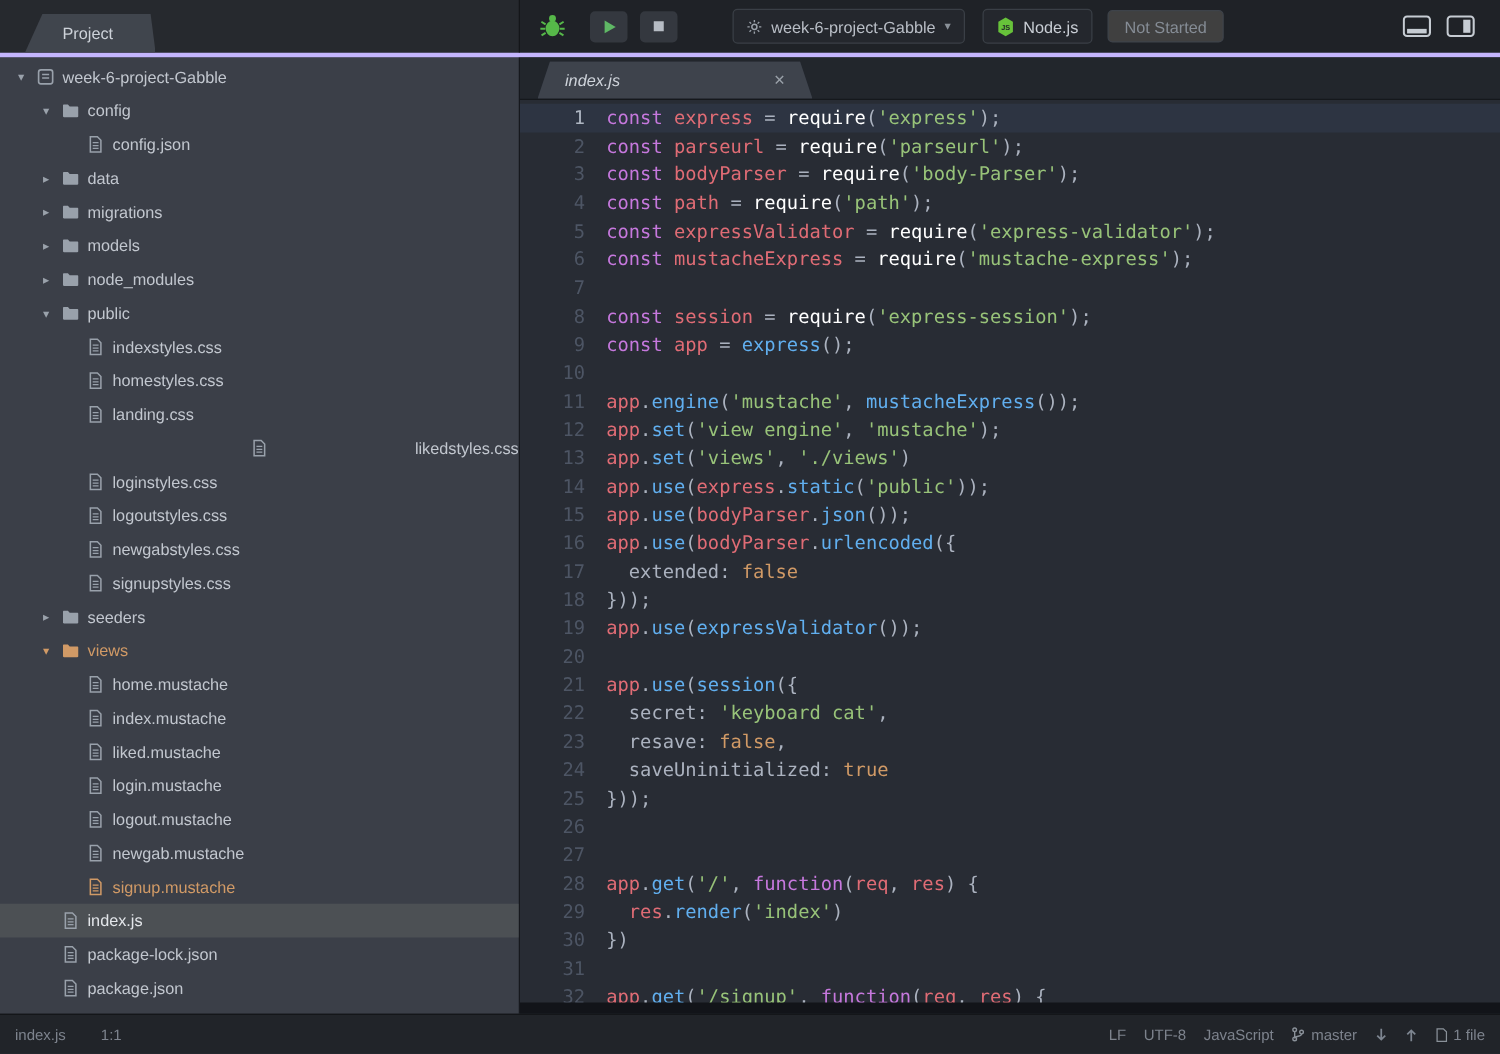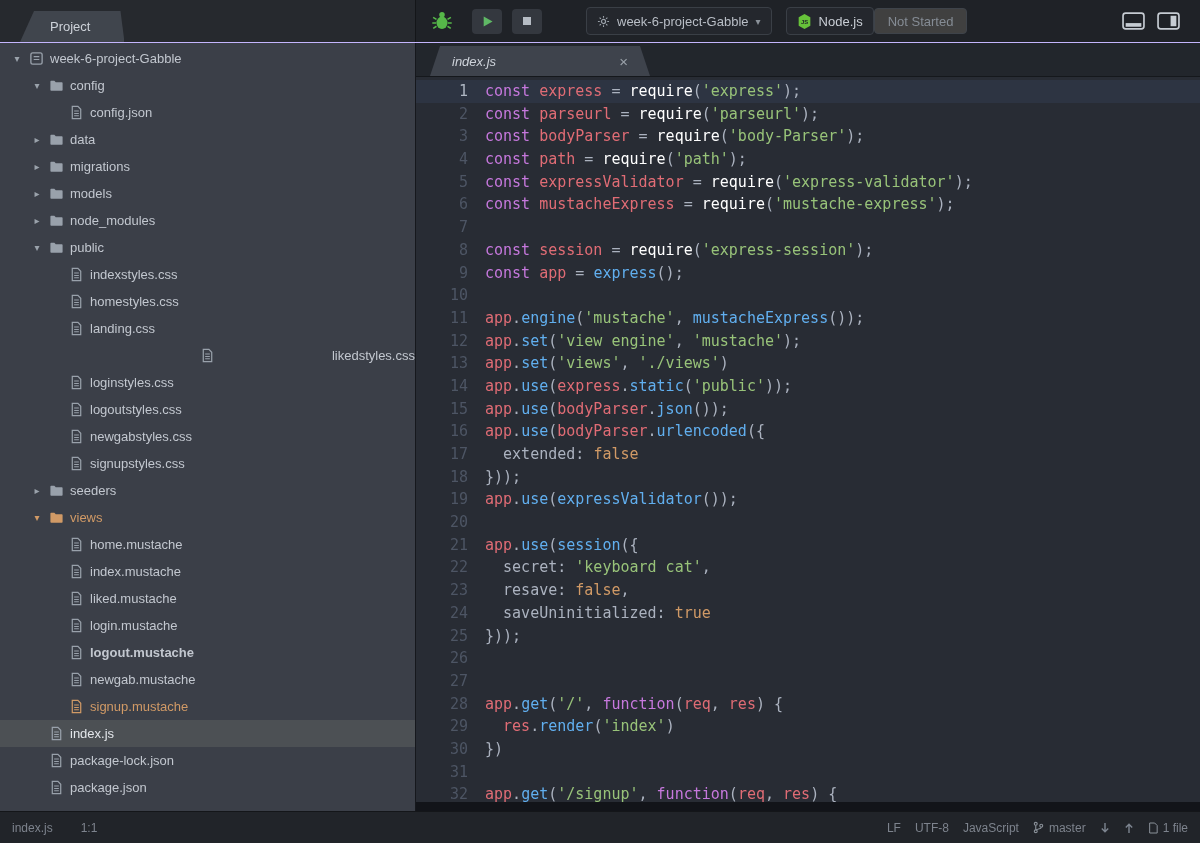--- a/index.html
+++ b/index.html
@@ -1,20 +1,20 @@
 <!DOCTYPE html>
 <html><head>
 <meta charset="utf-8">
 <style>
   html,body{margin:0;padding:0;width:1200px;height:843px;overflow:hidden;background:#282c34;
     font-family:"Liberation Sans",sans-serif;-webkit-font-smoothing:antialiased;}
   .app{width:1200px;height:843px;display:flex;flex-direction:column;}
 
   
-  .toolbar{flex:0 0 42px;display:flex;border-bottom:1px solid #c4b5fd;}
+  .toolbar{flex:0 0 42px;display:flex;border-bottom:4px solid #c4b5fd;}
   .toolbar-left{flex:0 0 415px;background:#26292e;display:flex;align-items:flex-end;border-right:1px solid #141619;}
   .project-tab{height:31px;margin-left:20px;background:#40454d;color:#cdd2d9;font-size:13px;
     display:flex;align-items:center;padding:0 34px 0 30px;
     clip-path:polygon(14px 0,calc(100% - 4px) 0,100% 100%,0 100%);}
   .toolbar-right{flex:1;background:#1f2227;display:flex;align-items:center;padding:0 14px;}
   .tool-btn{width:30px;height:25px;background:#34383f;border-radius:4px;display:flex;align-items:center;justify-content:center;}
   .widget{height:26px;border:1px solid #3a3f46;background:#24272d;border-radius:4px;
     display:flex;align-items:center;padding:0 10px;gap:7px;color:#b9bec6;font-size:13px;}
   .caret{color:#8a9199;font-size:10px;}
   .status-btn{height:26px;border:1px solid #3e434a;background:#404040;border-radius:4px;
@@ -96,21 +96,21 @@
       <div class="widget" style="margin-right:14px;">
         <span style="display:flex;">
           <svg viewBox="0 0 14 14" width="13" height="13">
               <circle cx="7" cy="7" r="2.2" fill="none" stroke="#9aa1a9" stroke-width="1.3"></circle>
               <path d="M7 1v2M7 11v2M1 7h2M11 7h2M2.8 2.8l1.4 1.4M9.8 9.8l1.4 1.4M11.2 2.8 9.8 4.2M4.2 9.8l-1.4 1.4" stroke="#9aa1a9" stroke-width="1.2"></path>
             </svg>
         </span>
         <span>week-6-project-Gabble</span>
         <span class="caret">▾</span>
       </div>
-      <div class="widget" style="">
+      <div class="widget" style="margin-right:12px;">
         <span style="display:flex;">
           <svg viewBox="0 0 18 20" width="15" height="17">
               <path d="M9 1l7 4v10l-7 4-7-4V5z" fill="#67c23a"></path>
               <text x="9" y="13" font-size="7" text-anchor="middle" fill="#1e2127" font-family="sans-serif" font-weight="bold">JS</text>
             </svg>
         </span>
         <span style="color:#c9ced5;">Node.js</span>
       </div>
       <button class="status-btn">
         <span>Not Started</span>
@@ -342,21 +342,21 @@
           <div class="tree-row" style="padding-left: 48px;">
             <span class="arrow"></span>
             <span class="t-icon">
               <svg viewBox="0 0 16 16" width="15" height="15">
                 <path d="M3.5 1.5h6l3 3v10h-9z" fill="none" stroke="currentColor" stroke-width="1.3"></path>
                 <path d="M5.5 6.5h5M5.5 9h5M5.5 11.5h5" stroke="currentColor" stroke-width="1.1"></path>
               </svg>
             </span>
             <span class="t-label">login.mustache</span>
           </div>
-          <div class="tree-row" style="padding-left: 48px; font-weight: bold;">
+          <div class="tree-row" style="padding-left: 48px;">
             <span class="arrow"></span>
             <span class="t-icon">
               <svg viewBox="0 0 16 16" width="15" height="15">
                 <path d="M3.5 1.5h6l3 3v10h-9z" fill="none" stroke="currentColor" stroke-width="1.3"></path>
                 <path d="M5.5 6.5h5M5.5 9h5M5.5 11.5h5" stroke="currentColor" stroke-width="1.1"></path>
               </svg>
             </span>
             <span class="t-label">logout.mustache</span>
           </div>
           <div class="tree-row" style="padding-left: 48px;">

